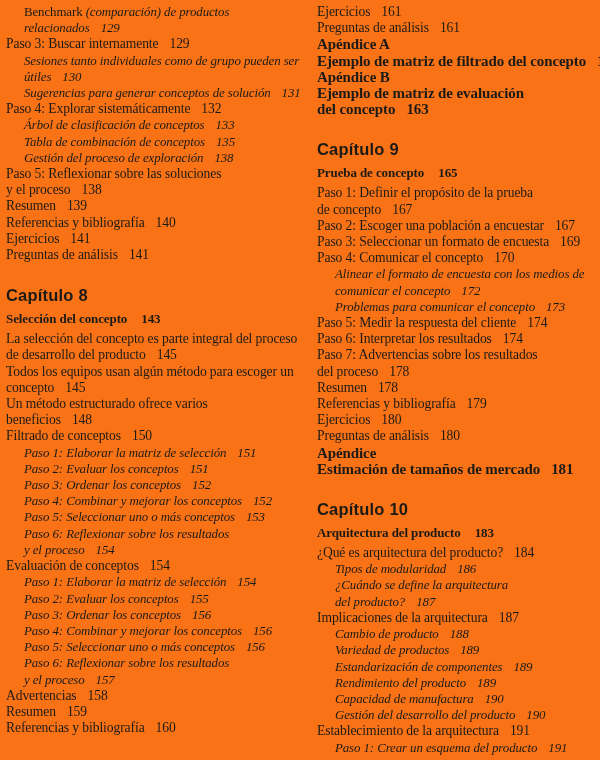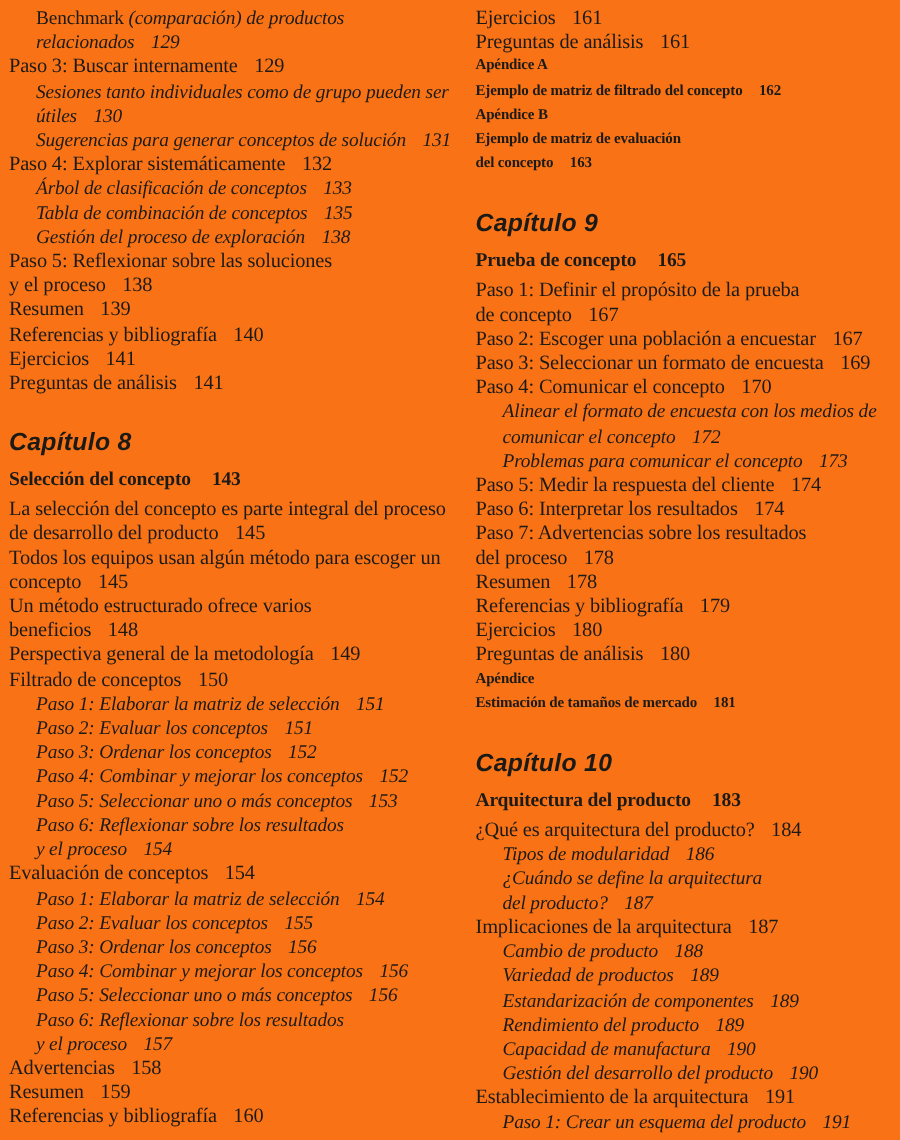--- a/index.html
+++ b/index.html
@@ -28,29 +28,28 @@
     white-space: nowrap;
     letter-spacing: -0.1px;
   }
   .row.sub {
     font-size: 12.9px;
     font-style: italic;
     padding-left: 18px;
   }
   .row.appendix {
     font-weight: bold;
-    font-size: 10px;
+    font-size: 15px;
   }
   .row.chapter-label {
     font-family: "Liberation Sans", sans-serif;
     font-weight: bold;
     font-size: 16.5px;
     line-height: 21px;
     letter-spacing: 0.2px;
-    font-style: italic;
   }
   .row.chapter-title {
     font-weight: bold;
     font-size: 13px;
     line-height: 25px;
   }
   .gap { height: 22px; }
   .pg { margin-left: 11px; }
   .chapter-title .pg { margin-left: 14px; }
   .roman { font-style: normal; }
@@ -78,21 +77,20 @@
       <div class="row main"><span>Preguntas de análisis</span><span class="pg">141</span></div>
       <div class="gap"></div>
       <div class="row chapter-label"><span>Capítulo 8</span></div>
       <div class="row chapter-title"><span>Selección del concepto</span><span class="pg">143</span></div>
       <div class="row main"><span>La selección del concepto es parte integral del proceso</span></div>
       <div class="row main"><span>de desarrollo del producto</span><span class="pg">145</span></div>
       <div class="row main"><span>Todos los equipos usan algún método para escoger un</span></div>
       <div class="row main"><span>concepto</span><span class="pg">145</span></div>
       <div class="row main"><span>Un método estructurado ofrece varios</span></div>
       <div class="row main"><span>beneficios</span><span class="pg">148</span></div>
-      <div class="row main"><span>Perspectiva general de la metodología</span><span class="pg">149</span></div>
       <div class="row main"><span>Filtrado de conceptos</span><span class="pg">150</span></div>
       <div class="row sub"><span>Paso 1: Elaborar la matriz de selección</span><span class="pg">151</span></div>
       <div class="row sub"><span>Paso 2: Evaluar los conceptos</span><span class="pg">151</span></div>
       <div class="row sub"><span>Paso 3: Ordenar los conceptos</span><span class="pg">152</span></div>
       <div class="row sub"><span>Paso 4: Combinar y mejorar los conceptos</span><span class="pg">152</span></div>
       <div class="row sub"><span>Paso 5: Seleccionar uno o más conceptos</span><span class="pg">153</span></div>
       <div class="row sub"><span>Paso 6: Reflexionar sobre los resultados</span></div>
       <div class="row sub"><span>y el proceso</span><span class="pg">154</span></div>
       <div class="row main"><span>Evaluación de conceptos</span><span class="pg">154</span></div>
       <div class="row sub"><span>Paso 1: Elaborar la matriz de selección</span><span class="pg">154</span></div>

